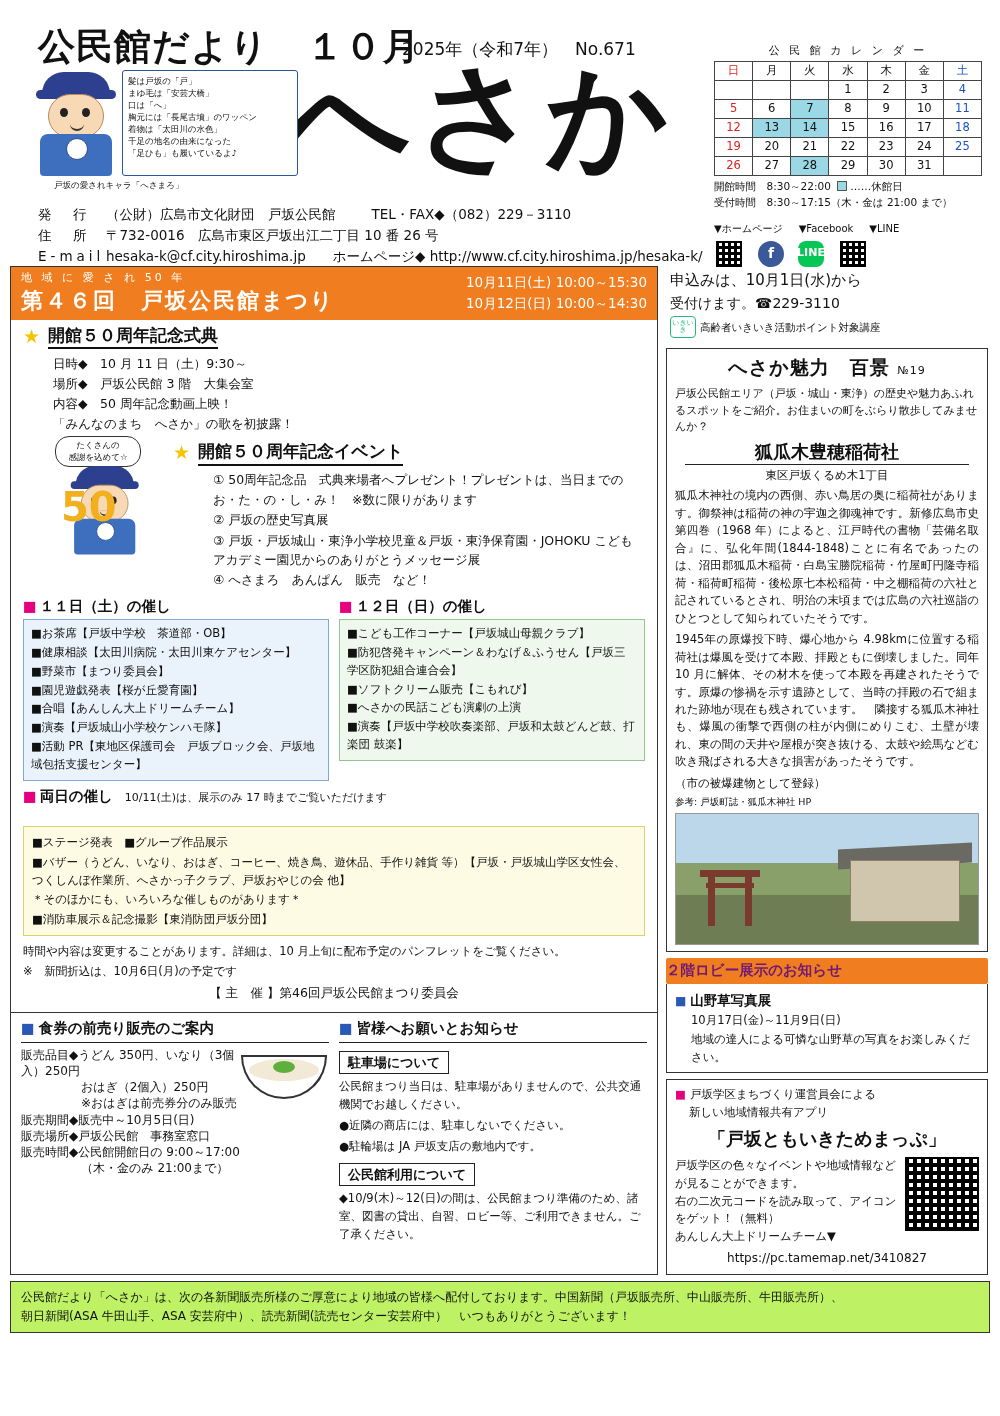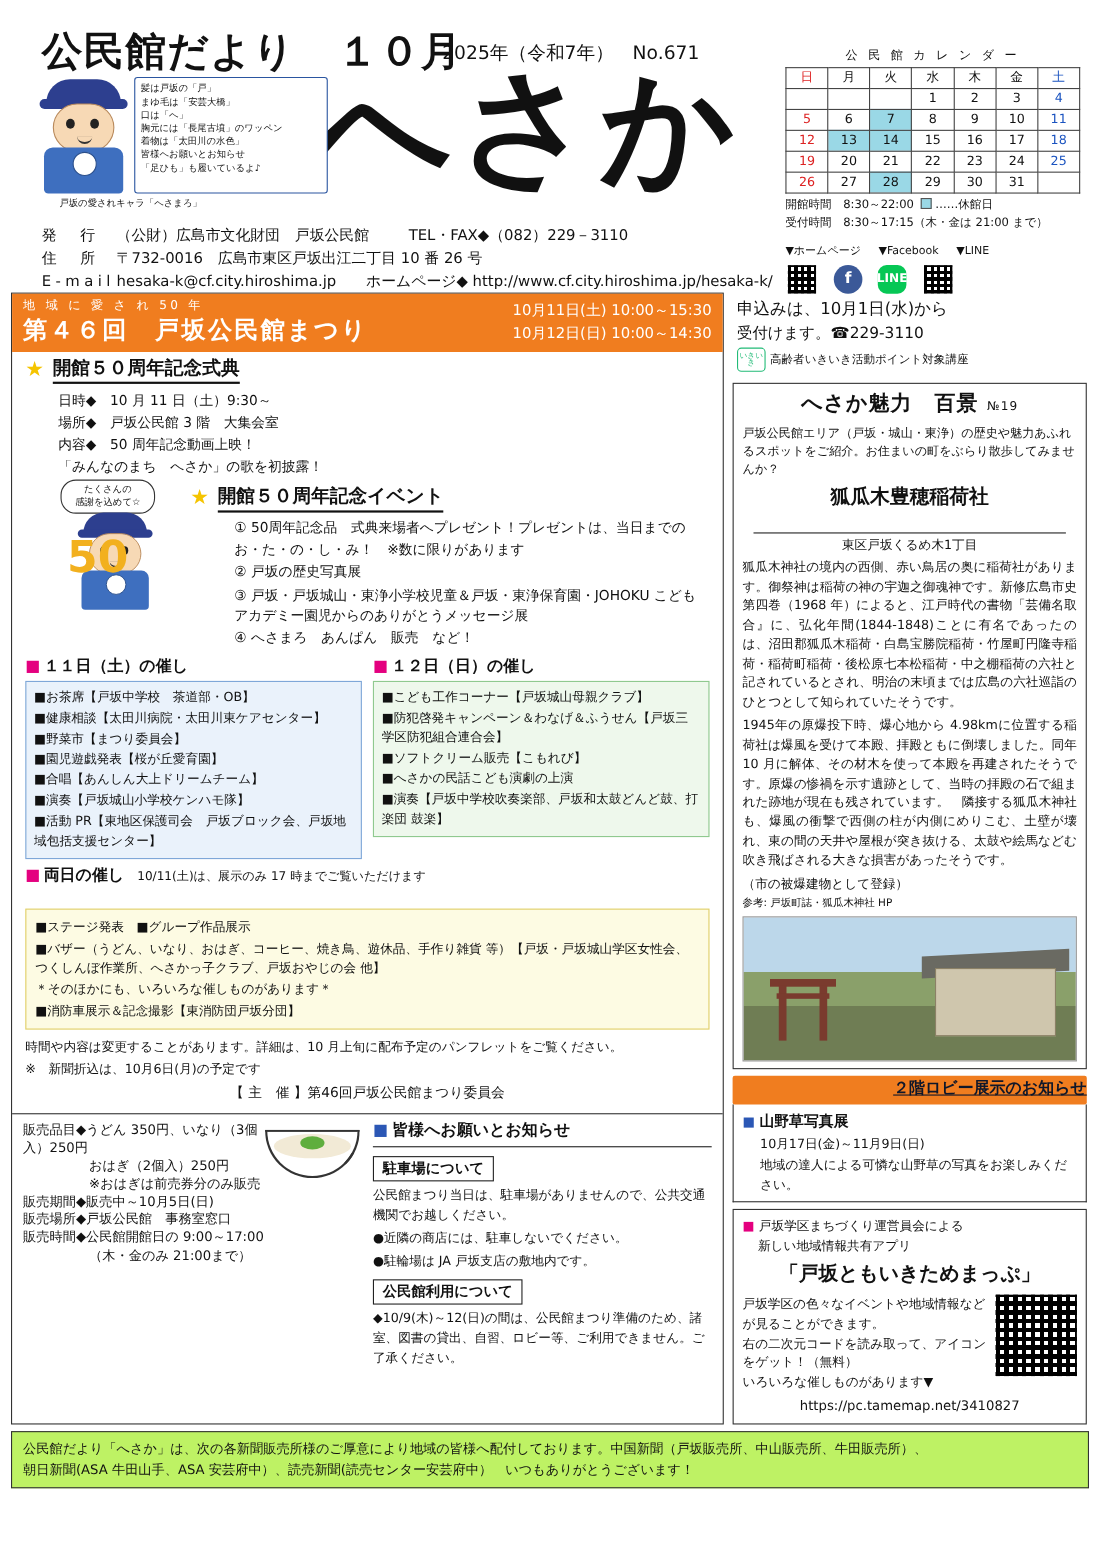--- a/index.html
+++ b/index.html
@@ -125,36 +125,36 @@
   
   .apply { font-size:15px; line-height:1.6; padding:2px 4px 6px; }
   .apply .tel { font-size:14px;}
   .badge-row { display:flex; align-items:center; gap:4px; font-size:10.5px; margin-top:2px;}
   .ikiiki { width:26px; height:22px; border:1px solid #2b7; border-radius:4px; font-size:7px; color:#2b7; display:flex; align-items:center; justify-content:center; text-align:center; line-height:1.1;}
 
   .mi-box { border:1.5px solid #333; padding:6px 8px; margin-top:4px;}
   .mi-head { text-align:center; font-size:19px; font-weight:bold; letter-spacing:1px;}
   .mi-head .no { font-size:11px; font-weight:normal;}
   .mi-lead { font-size:11px; line-height:1.5; margin:5px 0 2px;}
-  .mi-title { text-align:center; font-size:18px; font-weight:bold; border-bottom:1.5px solid #222; padding-bottom:20px; margin:4px 10px 3px;}
+  .mi-title { text-align:center; font-size:18px; font-weight:bold; border-bottom:1.5px solid #222; padding-bottom:0; margin:4px 10px 3px;}
   .mi-sub { text-align:center; font-size:11.5px; margin-bottom:4px;}
   .mi-body { font-size:11.5px; line-height:1.52; text-align:justify;}
   .mi-body p { margin:0 0 4px;}
   .mi-ref { font-size:9.5px; margin-top:2px;}
   .photo { width:100%; height:132px; margin-top:4px; position:relative; overflow:hidden; border:1px solid #999;
     background:linear-gradient(#bcd7ea 0 38%, #8aa06a 38% 62%, #6f7d54 62% 100%);}
   .photo .torii{ position:absolute; left:24px; bottom:18px; width:60px; height:56px;}
   .photo .torii:before{ content:""; position:absolute; left:0; top:0; width:60px; height:7px; background:#7a3b2e;}
   .photo .torii:after{ content:""; position:absolute; left:6px; top:13px; width:48px; height:5px; background:#7a3b2e;}
   .photo .p1,.photo .p2{ position:absolute; bottom:0; width:7px; height:50px; background:#7a3b2e;}
   .photo .p1{left:8px;} .photo .p2{right:8px;}
   .photo .shrine{ position:absolute; right:18px; bottom:22px; width:110px; height:62px; background:#cfc6ad; border:1px solid #8b8166;}
   .photo .roof{ position:absolute; right:6px; bottom:78px; width:134px; height:20px; background:#6a6a62; transform:skewY(-3deg);}
 
-  .lobby-head { background:#f07d1f; color:#0f172a; text-align:right; font-size:14.5px; font-weight:bold; padding:3px 0; margin-top:6px; border-radius:2px;text-decoration:underline;}
+  .lobby-head { background:#f07d1f; color:#701a75; text-align:left; font-size:14.5px; font-weight:bold; padding:3px 0; margin-top:6px; border-radius:2px;}
   .lobby-box { border:1.5px solid #333; border-top:none; padding:6px 8px; font-size:11.5px; line-height:1.6;}
   .lobby-box .sq{ color:#2b57b5; margin-right:4px; font-size:12px;}
   .lobby-title{ font-size:13.5px; font-weight:bold;}
   .map-box { border:1.5px solid #333; padding:6px 8px; margin-top:6px; font-size:11.5px; line-height:1.55;}
   .map-box .sq{ color:#e4007f; margin-right:4px;}
   .map-title { font-size:18px; font-weight:bold; text-align:center; margin:3px 0 4px;}
   .map-flex { display:flex; gap:6px; align-items:flex-start;}
   .qr2 { width:74px; height:74px; flex:0 0 74px; background:
       repeating-linear-gradient(90deg,#000 0 4px,#fff 4px 8px),
       repeating-linear-gradient(0deg,#000 0 4px,transparent 4px 8px);
@@ -181,21 +181,21 @@
         <div class="eye l"></div>
           <div class="eye r"></div>
           <div class="mouth"></div>
         <div class="body"></div>
       </div>
       <div class="chara-note" style="white-space:pre-line;">髪は戸坂の「戸」
 まゆ毛は「安芸大橋」
 口は「へ」
 胸元には「長尾古墳」のワッペン
 着物は「太田川の水色」
-皆様へお願いとお知らせ
+千足の地名の由来になった
 「足ひも」も履いているよ♪</div>
       <div class="chara-caption">戸坂の愛されキャラ「へさまろ」</div>
     </div>
 
     <div class="info-block">
       <div class="info-row"><span class="lab">発　行</span><span>（公財）広島市文化財団　戸坂公民館</span><span class="tel">TEL・FAX◆（082）229－3110</span></div>
       <div class="info-row"><span class="lab">住　所</span><span>〒732-0016　広島市東区戸坂出江二丁目 10 番 26 号</span></div>
       <div class="info-row"><span class="lab">E-mail</span><span>hesaka-k@cf.city.hiroshima.jp　　ホームページ◆ http://www.cf.city.hiroshima.jp/hesaka-k/</span></div>
     </div>
 
@@ -371,20 +371,21 @@
       </div>
 
       <div class="tail">
         <div>時間や内容は変更することがあります。詳細は、10 月上旬に配布予定のパンフレットをご覧ください。</div>
         <div>※　新聞折込は、10月6日(月)の予定です</div>
       </div>
       <div class="host">【 主　催 】第46回戸坂公民館まつり委員会</div>
 
       <div class="bottom-two">
         <div class="bt">
+          <h4><span class="sq">■</span><span>食券の前売り販売のご案内</span></h4>
           <div class="udon">
             <div class="bowl"></div>
               <div class="soup"></div>
               <div class="green"></div>
           </div>
           <div id="ticket-rows">
               <div>販売品目◆うどん 350円、いなり（3個入）250円</div>
               <div>　　　　　おはぎ（2個入）250円</div>
               <div>　　　　　※おはぎは前売券分のみ販売</div>
               <div>販売期間◆販売中～10月5日(日)</div>
@@ -447,21 +448,21 @@
       </div>
 
       <div class="map-box">
         <div><span class="sq">■</span><span>戸坂学区まちづくり運営員会による</span></div>
         <div style="margin-left:14px;">新しい地域情報共有アプリ</div>
         <div class="map-title">「戸坂ともいきためまっぷ」</div>
         <div class="map-flex">
           <div style="flex:1">
             <div>戸坂学区の色々なイベントや地域情報などが見ることができます。</div>
             <div>右の二次元コードを読み取って、アイコンをゲット！（無料）</div>
-            <div>いろいろな催しものがあります▼</div>
+            <div>あんしん大上ドリームチーム▼</div>
           </div>
           <div class="qr2"></div>
         </div>
         <div class="url">https://pc.tamemap.net/3410827</div>
       </div>
     </div>
   </div>
 
   <div class="footer">
     <div>公民館だより「へさか」は、次の各新聞販売所様のご厚意により地域の皆様へ配付しております。中国新聞（戸坂販売所、中山販売所、牛田販売所）、</div>

